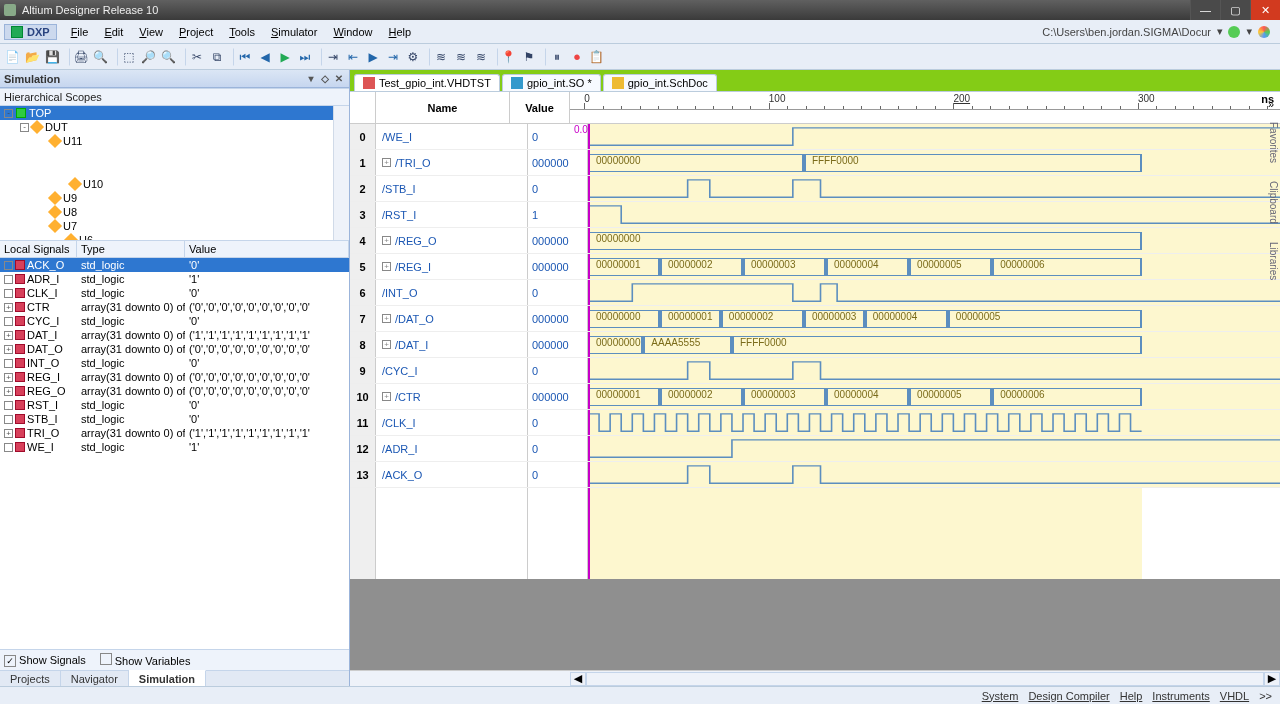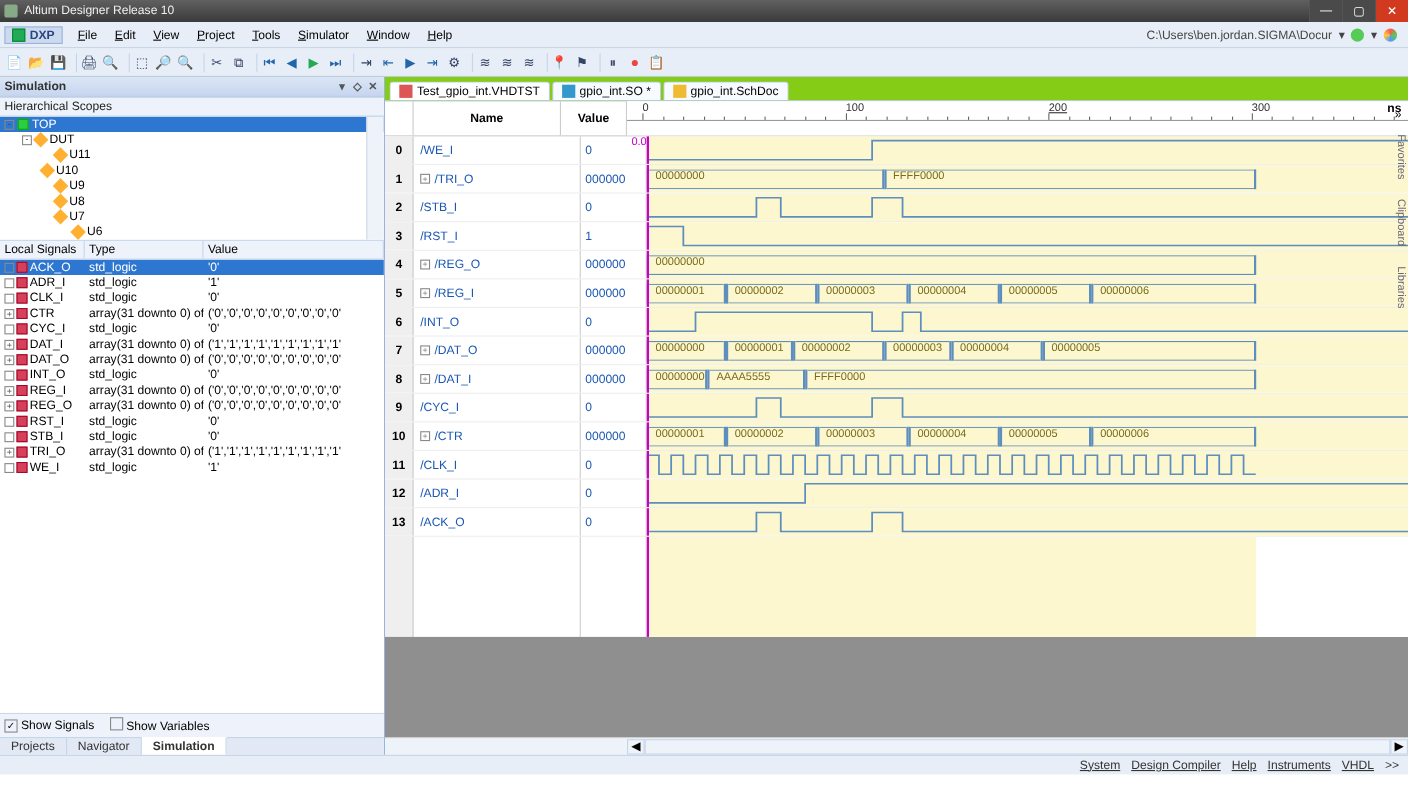--- a/index.html
+++ b/index.html
@@ -179,21 +179,21 @@
         <div class="tree-row" style="padding-left: 20px;">
           <span class="sq">-</span>
           <span class="di"></span>
           <span>DUT</span>
         </div>
         <div class="tree-row" style="padding-left: 36px;">
           <span style="width:11px"></span>
           <span class="di"></span>
           <span>U11</span>
         </div>
-        <div class="tree-row" style="padding-left: 24px;">
+        <div class="tree-row" style="padding-left: 56px; margin-top: 29px;">
           <span style="width:11px"></span>
           <span class="di"></span>
           <span>U10</span>
         </div>
         <div class="tree-row" style="padding-left: 36px;">
           <span style="width:11px"></span>
           <span class="di"></span>
           <span>U9</span>
         </div>
         <div class="tree-row" style="padding-left: 36px;">

